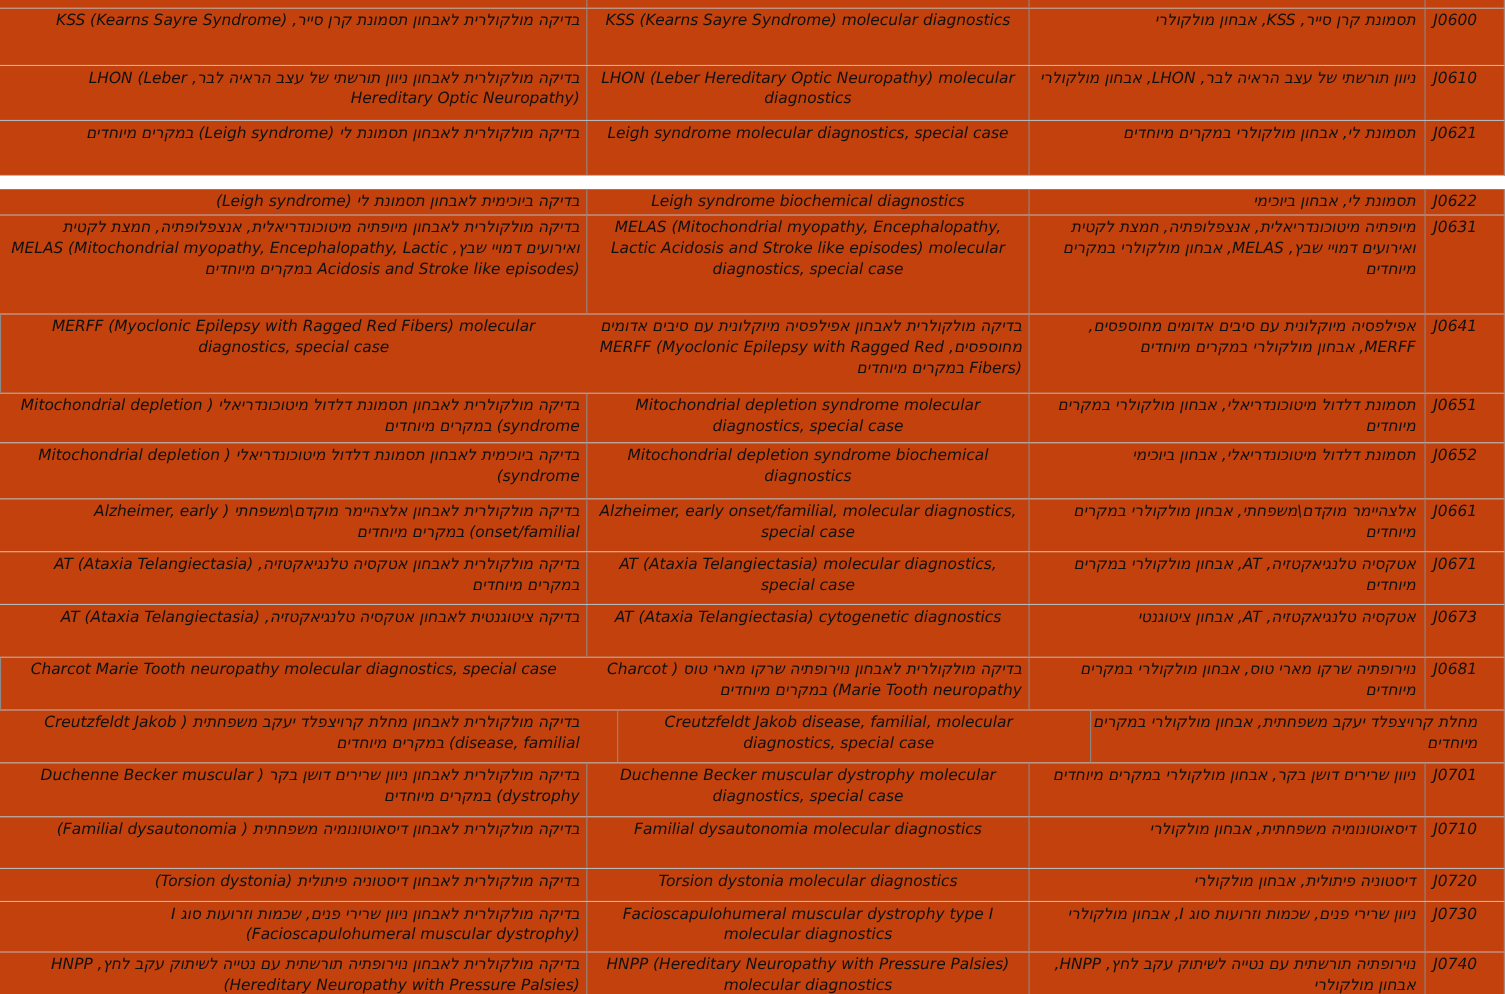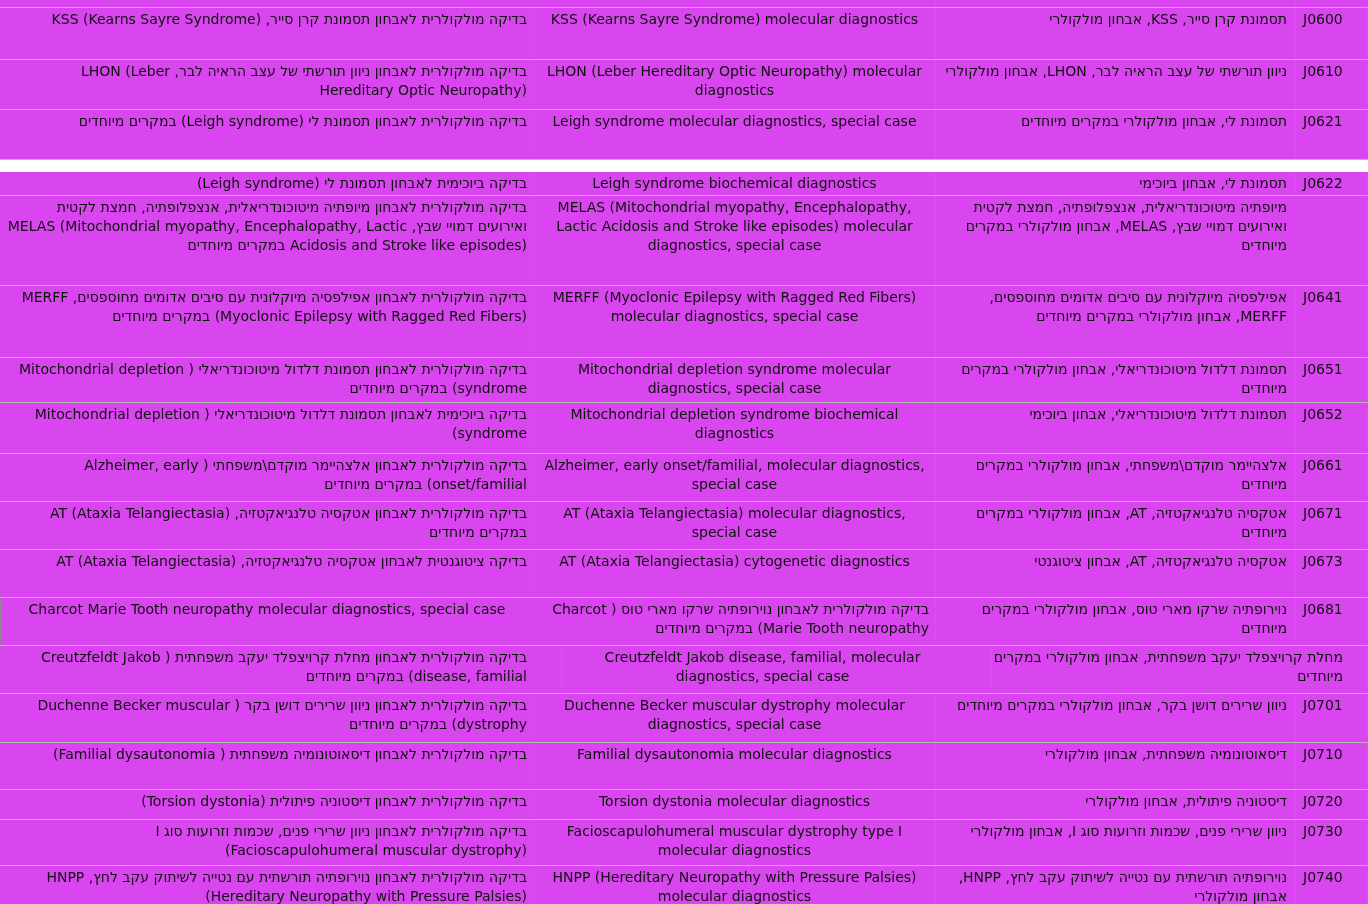--- a/index.html
+++ b/index.html
@@ -10,21 +10,22 @@
     -webkit-font-smoothing:antialiased;
   }
   .sheet{width:1368px;height:904px;position:relative;background:#ffffff;}
   .tbl{width:1368px;}
   .row{
     display:grid;
     grid-template-columns:533px 402px 360px 73px;
     border-bottom:1px solid #b8b8b8;
     border-right:1px solid #8a8a8a;
     box-sizing:border-box;
-    background:#d946ef;
+    background:#c2410c;
+    font-style:italic;
   }
   .cell{box-sizing:border-box;overflow:hidden;}
   .c1{direction:rtl;text-align:right;padding:2px 6px 2px 4px;}
   .c2{direction:ltr;text-align:center;padding:2px 8px 2px 8px;border-left:1px solid #8a8a8a;}
   .c3{direction:rtl;text-align:right;padding:2px 8px 2px 0;border-left:1px solid #8a8a8a;}
   .c4{direction:ltr;text-align:left;padding:2px 4px 2px 7px;border-left:1px solid #8a8a8a;white-space:nowrap;}
   .spacer-top{height:8px;}
   .spacer-top .cell{padding:0;}
   .spacer-bottom{
     height:9px;border-bottom:1px solid #c2c2c2;border-right:none;
@@ -66,24 +67,25 @@
         <div class="row" style="min-height: 23px; margin-top: 12px;">
           <div class="cell c1">בדיקה ביוכימית לאבחון תסמונת לי (Leigh syndrome)</div>
           <div class="cell c2">Leigh syndrome biochemical diagnostics</div>
           <div class="cell c3">תסמונת לי, אבחון ביוכימי</div>
           <div class="cell c4">J0622</div>
         </div>
         <div class="row" style="min-height: 90px;">
           <div class="cell c1">בדיקה מולקולרית לאבחון מיופתיה מיטוכונדריאלית, אנצפלופתיה, חמצת לקטית ואירועים דמויי שבץ,  MELAS (Mitochondrial myopathy, Encephalopathy, Lactic Acidosis and Stroke like episodes) במקרים מיוחדים</div>
           <div class="cell c2">MELAS (Mitochondrial myopathy, Encephalopathy, Lactic Acidosis and Stroke like episodes) molecular diagnostics, special case</div>
           <div class="cell c3">מיופתיה מיטוכונדריאלית, אנצפלופתיה, חמצת לקטית ואירועים דמויי שבץ, MELAS, אבחון מולקולרי במקרים מיוחדים</div>
+          <div class="cell c4">J0631</div>
         </div>
         <div class="row" style="min-height: 72px;">
+          <div class="cell c2">MERFF (Myoclonic Epilepsy with Ragged Red Fibers) molecular diagnostics, special case</div>
           <div class="cell c1">בדיקה מולקולרית לאבחון אפילפסיה מיוקלונית עם סיבים אדומים מחוספסים,  MERFF (Myoclonic Epilepsy with Ragged Red Fibers) במקרים מיוחדים</div>
-          <div class="cell c2">MERFF (Myoclonic Epilepsy with Ragged Red Fibers) molecular diagnostics, special case</div>
           <div class="cell c3">אפילפסיה מיוקלונית עם סיבים אדומים מחוספסים, MERFF, אבחון מולקולרי במקרים מיוחדים</div>
           <div class="cell c4">J0641</div>
         </div>
         <div class="row" style="min-height: 45px;">
           <div class="cell c1">בדיקה מולקולרית לאבחון תסמונת דלדול מיטוכונדריאלי ( Mitochondrial depletion syndrome) במקרים מיוחדים</div>
           <div class="cell c2">Mitochondrial depletion syndrome molecular diagnostics, special case</div>
           <div class="cell c3">תסמונת דלדול מיטוכונדריאלי, אבחון מולקולרי במקרים מיוחדים</div>
           <div class="cell c4">J0651</div>
         </div>
         <div class="row" style="min-height: 51px;">

